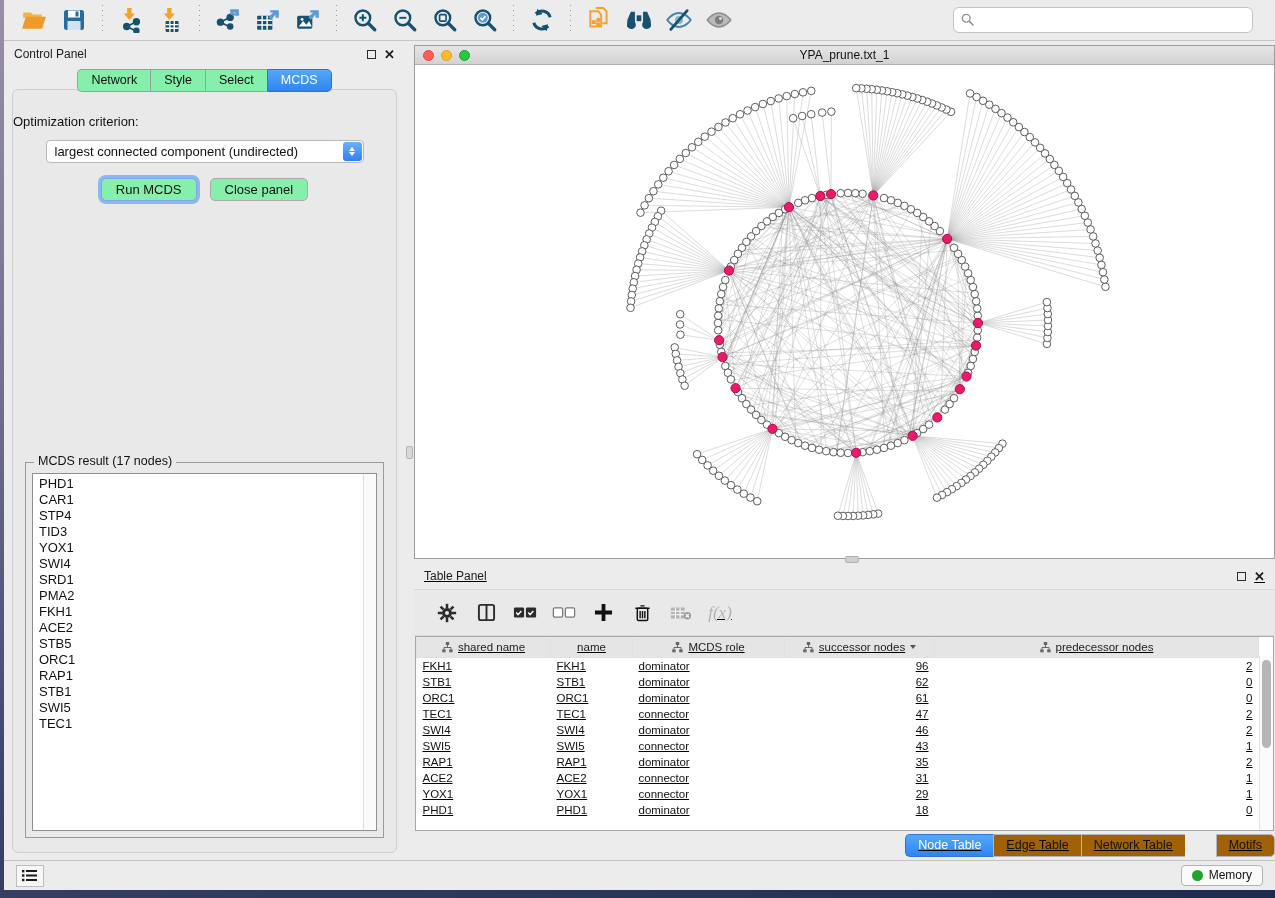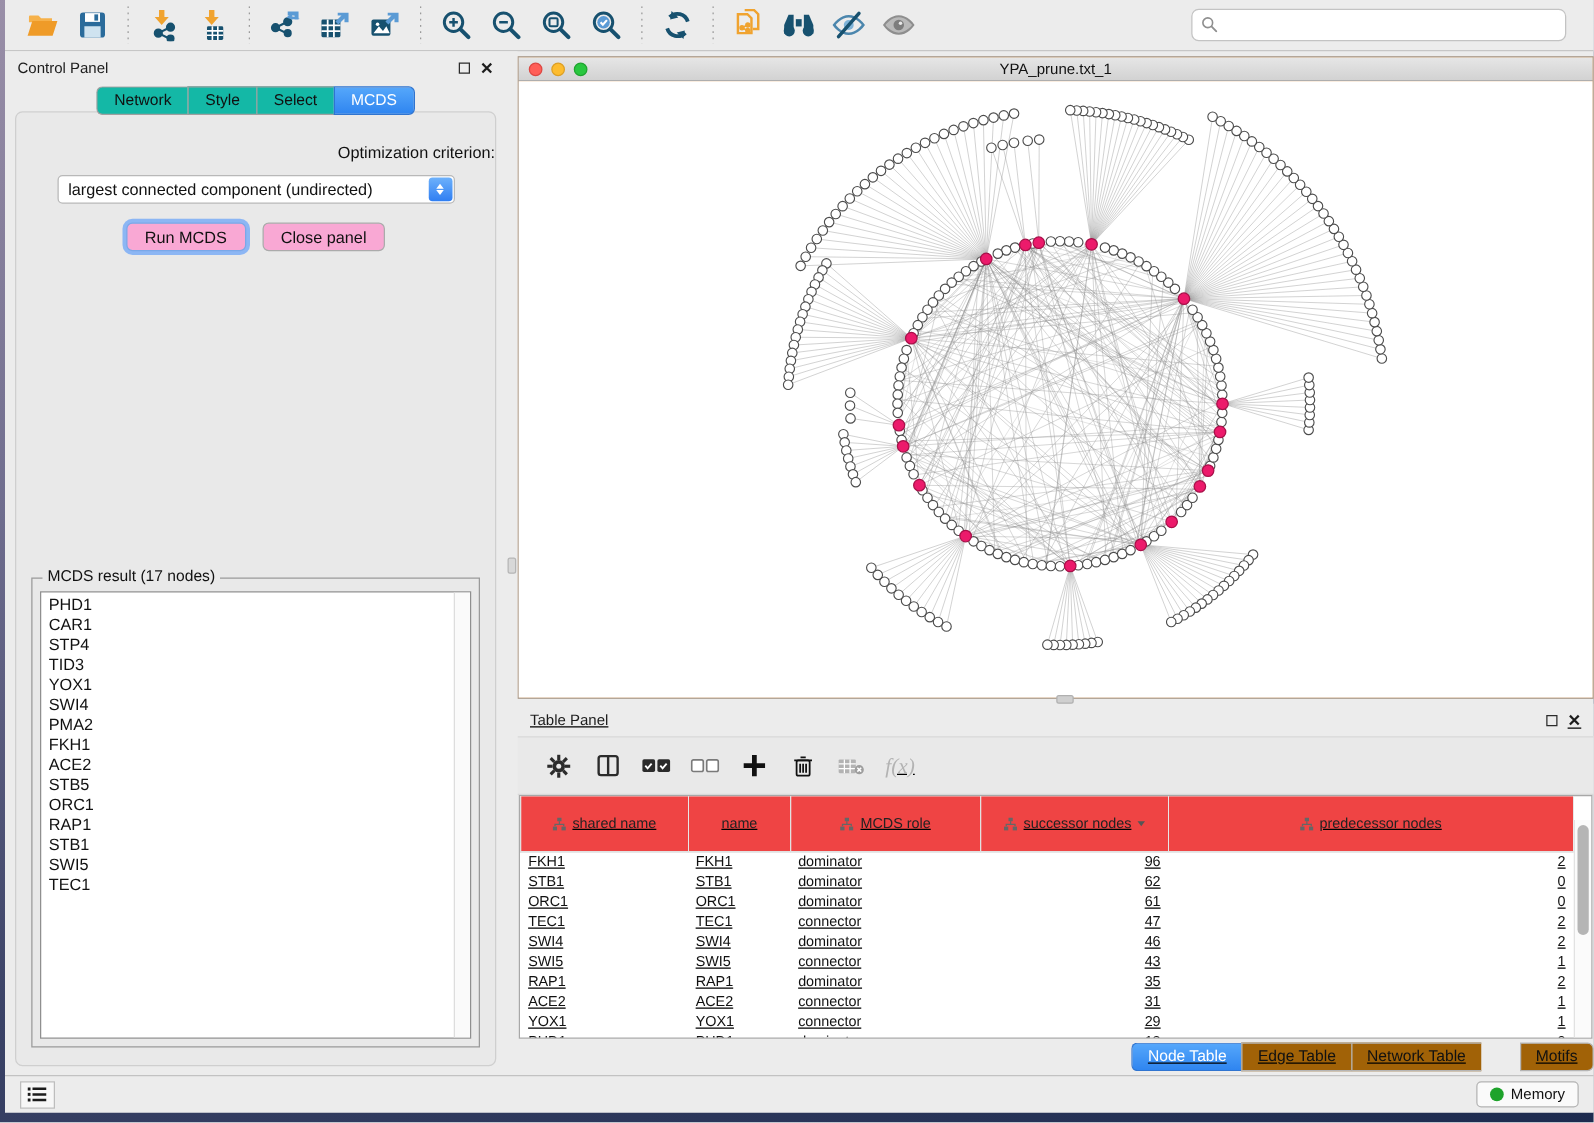--- a/index.html
+++ b/index.html
@@ -26,38 +26,38 @@
   .main { flex:1; display:flex; min-height:0; }
 
   
   .cpanel { width:401px; flex:none; display:flex; flex-direction:column; background:#ececec; }
   .panel-header { height:26px; display:flex; align-items:center; padding:0 10px; flex:none; }
   .panel-title { font-size:12px; color:#1c1c1c; }
   .panel-wbtns { margin-left:auto; display:flex; align-items:center; gap:8px; }
   .float-btn { width:9px; height:9px; border:1.5px solid #2b2b2b; display:inline-block; cursor:pointer; }
   .close-btn { font-size:13px; font-weight:bold; color:#1c1c1c; line-height:9px; cursor:pointer; }
   .cp-tabs { display:flex; justify-content:center; flex:none; position:relative; z-index:2; margin-top:2px; }
-  .cp-tab { font-size:12.5px; padding:3px 13px 4px; background:#14b8a6; border:1px solid #9f9f9f;
+  .cp-tab { font-size:12.5px; padding:3px 13px 4px; background:#86efac; border:1px solid #9f9f9f;
     border-right:none; color:#111; cursor:pointer; }
   .cp-tab:first-child { border-top-left-radius:5px; border-bottom-left-radius:5px; }
   .cp-tab:last-child { border-right:1px solid #9f9f9f; border-top-right-radius:5px; border-bottom-right-radius:5px; }
   .cp-tab.active { background:linear-gradient(#55a7fb,#2f85f0); border-color:#2f74d0; color:#fff; }
   .cp-body { flex:1; margin:-3px 8px 7px; background:#e9e9e9; border:1px solid #cfcfcf;
     border-radius:6px; display:flex; flex-direction:column; padding-top:24px; min-height:0; }
-  .opt-label { text-align:right; font-size:13px; color:#111; }
+  .opt-label { text-align:left; font-size:13px; color:#111; }
   .combo { width:318px; height:23px; margin:11px auto 0; background:#fff; border:1px solid #b8b8b8;
     border-radius:4px; display:flex; align-items:center; cursor:pointer; }
   .combo-text { flex:1; font-size:13px; padding:0 8px; color:#111; white-space:nowrap; }
   .combo-step { width:19px; height:19px; margin-right:1px; border-radius:3px;
     background:linear-gradient(#6db1fb,#2f7ef2); display:flex; flex-direction:column;
     align-items:center; justify-content:center; gap:1px; }
   .combo-step .up { width:0;height:0;border-left:3.5px solid transparent;border-right:3.5px solid transparent;border-bottom:4px solid #fff; }
   .combo-step .dn { width:0;height:0;border-left:3.5px solid transparent;border-right:3.5px solid transparent;border-top:4px solid #fff; }
   .btn-row { display:flex; justify-content:center; gap:13px; margin-top:15px; }
-  .pbtn { font-size:13px; color:#111; background:#f9a8d4; border:1px solid #ababab; border-radius:5px;
+  .pbtn { font-size:13px; color:#111; background:#86efac; border:1px solid #ababab; border-radius:5px;
     padding:3px 14px; cursor:pointer; }
   .pbtn.focused { box-shadow:0 0 0 3px rgba(90,155,250,.65); border-color:#7aa8e8; }
   .cp-spacer { flex:1; }
   .fieldset { margin:0 12px 14px; height:376px; border:1px solid #9a9a9a; position:relative;
     padding:10px 6px 6px; flex:none; }
   .fieldset-legend { position:absolute; top:-9px; left:8px; background:#e9e9e9; padding:0 4px;
     font-size:12.5px; color:#111; }
   .mcds-list { height:100%; background:#fff; border:1px solid #8f8f8f; overflow:hidden;
     position:relative; padding:2px 15px 0 6px; }
   .mcds-item { font-size:13px; line-height:16px; color:#111; }
@@ -89,22 +89,22 @@
   
   .tpanel { flex:1; display:flex; flex-direction:column; background:#ececec; min-height:0;text-decoration:underline; }
   .tp-toolbar { height:47px; flex:none; background:#e9e9e9; border-top:1px solid #d9d9d9;
     border-bottom:1px solid #d9d9d9; display:flex; align-items:center; padding-left:18px; gap:9px; }
   .tico { width:30px; height:30px; display:flex; align-items:center; justify-content:center; cursor:pointer; }
   .tico.disabled { cursor:default; }
   .fx-label { font-family:"Liberation Serif", serif; font-style:italic; font-size:17px; color:#b3b3b3; }
   .tp-tablewrap { flex:1; margin:0 1px; background:#fff; border:1px solid #a8a8a8;
     position:relative; overflow:hidden; min-height:0; }
   table.grid { border-collapse:collapse; width:calc(100% - 14px); table-layout:fixed; }
-  table.grid th { background:#ef4444; border:1px solid #e0e0e0; border-top:none; height:19px;
-    font-size:11.5px; font-weight:normal; color:#222; position:relative; padding:16px 4px;text-align:center; }
+  table.grid th { background:#e5e5e5; border:1px solid #e0e0e0; border-top:none; height:19px;
+    font-size:11.5px; font-weight:normal; color:#222; position:relative; padding:4px 4px;text-align:center; }
   table.grid th .th-inner { display:flex; align-items:center; justify-content:center; gap:5px; }
   table.grid td { font-size:11.5px; color:#111; height:16px; padding:0 6px; white-space:nowrap;
     overflow:hidden; }
   td.num { text-align:right; padding-right:14px; }
   .sort-arrow { width:0;height:0;border-left:3.5px solid transparent;border-right:3.5px solid transparent;border-top:4.5px solid #555; }
   .col0{width:134px}.col1{width:82px}.col2{width:152px}.col3{width:150px}.col4{width:auto}
   .tbl-scroll { position:absolute; right:0; top:19px; bottom:0; width:14px; background:#fbfbfb;
     border-left:1px solid #e2e2e2; }
   .tbl-thumb { position:absolute; left:2px; right:2px; top:4px; height:88px; background:#b5b5b5; border-radius:5px; }
   .tp-tabs { height:29px; flex:none; display:flex; align-items:center; justify-content:flex-end; }
@@ -322,20 +322,21 @@
         <div class="fieldset">
           <span class="fieldset-legend">MCDS result (17 nodes)</span>
           <div class="mcds-list" id="mcds-list">
 
           <div class="mcds-item">PHD1</div>
                 <div class="mcds-item">CAR1</div>
                 <div class="mcds-item">STP4</div>
                 <div class="mcds-item">TID3</div>
                 <div class="mcds-item">YOX1</div>
                 <div class="mcds-item">SWI4</div>
+                <div class="mcds-item">SRD1</div>
                 <div class="mcds-item">PMA2</div>
                 <div class="mcds-item">FKH1</div>
                 <div class="mcds-item">ACE2</div>
                 <div class="mcds-item">STB5</div>
                 <div class="mcds-item">ORC1</div>
                 <div class="mcds-item">RAP1</div>
                 <div class="mcds-item">STB1</div>
                 <div class="mcds-item">SWI5</div>
                 <div class="mcds-item">TEC1</div>
                 <div class="mcds-scroll"></div>

